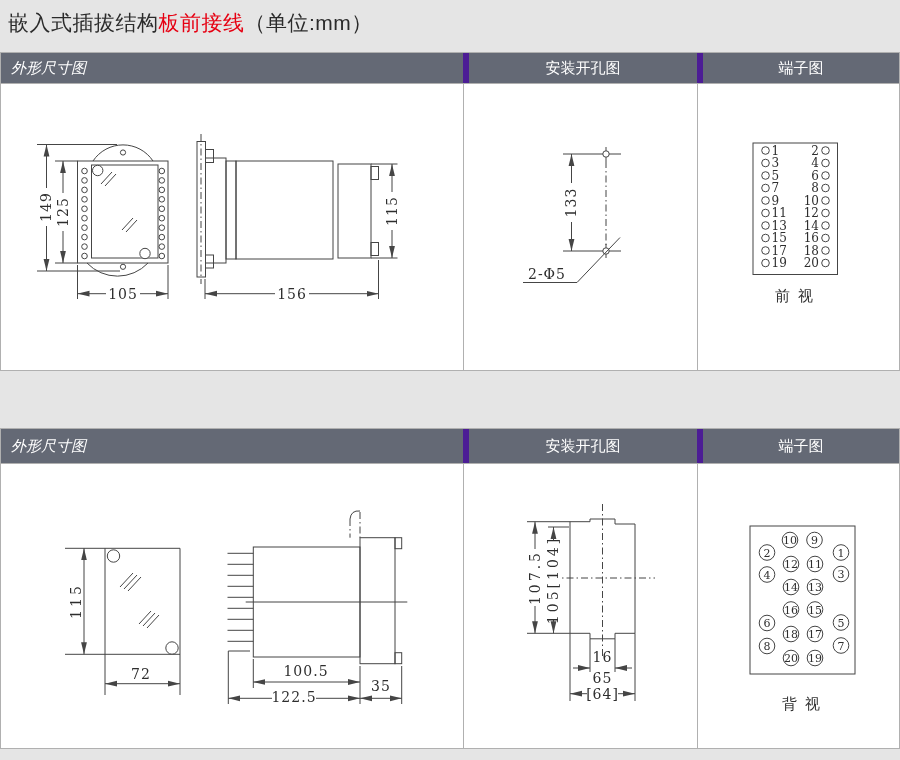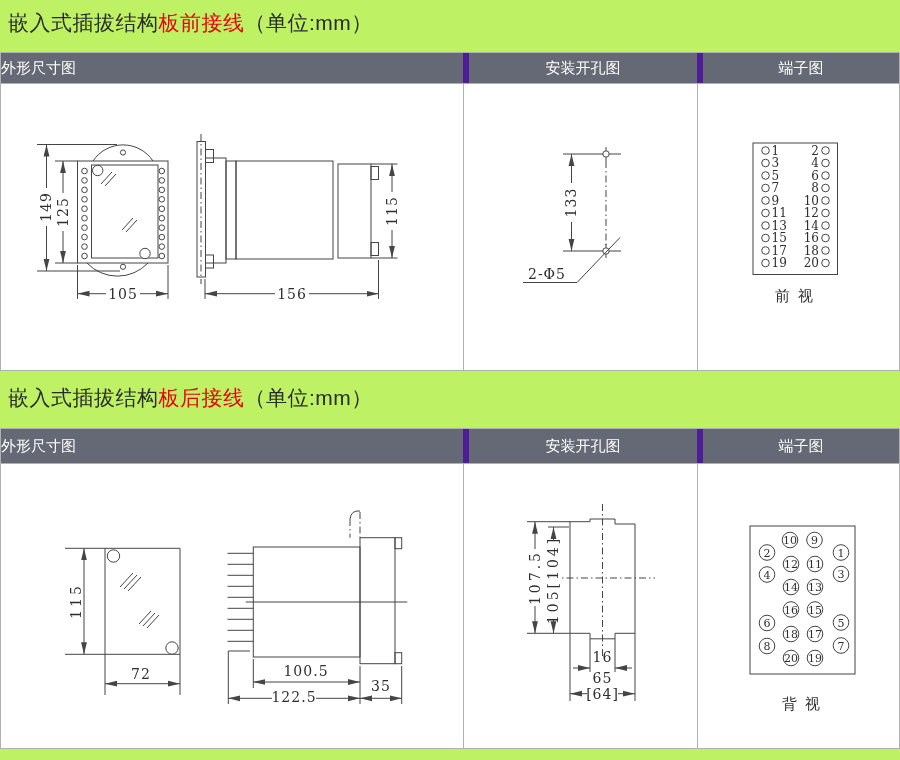--- a/index.html
+++ b/index.html
@@ -1,23 +1,23 @@
 <!DOCTYPE html>
 <html><head>
 <meta charset="utf-8">
 <style>
   html,body{margin:0;padding:0;background:#fff;}
-  .page{position:relative;width:900px;height:760px;background:#bef264;overflow:hidden;
+  .page{position:relative;width:900px;height:760px;background:#e5e5e5;overflow:hidden;
         font-family:"Liberation Sans",sans-serif;}
   .sec-title{position:absolute;left:8px;font-size:21px;color:#2b2b2b;letter-spacing:.5px;}
   .sec-title .hl{color:#e60012;}
   .tbl{position:absolute;left:0;width:898px;border:1px solid #b0b0b0;}
   .thead{display:grid;grid-template-columns:462px 234px 202px;background:#646975;}
   .thead .hc{color:#fff;font-size:15px;display:flex;align-items:center;box-sizing:border-box;}
-  .thead .hc.first{justify-content:flex-start;}
+  .thead .hc.first{padding-left:10px;justify-content:flex-start;font-style:italic;}
   .thead .hc.mid,.thead .hc.last{justify-content:center;border-left:6px solid #4c1d95;}
   .tbody{display:grid;grid-template-columns:462px 234px 202px;border-top:1px solid #b0b0b0;}
   .cell{box-sizing:border-box;background:#fff;}
   .cell.mid,.cell.last{border-left:1px solid #b0b0b0;}
   svg{display:block;}
   .ln{stroke:#454545;stroke-width:1;fill:none;}
   .lnf{stroke:#454545;stroke-width:1;fill:#fff;}
   .cl{stroke:#454545;stroke-width:1;fill:none;stroke-dasharray:7 3 1.5 3;}
   .dim{font-family:"DejaVu Serif",serif;font-size:14px;fill:#2e2e2e;letter-spacing:1px;}
   .sp{letter-spacing:3px;}
@@ -212,23 +212,20 @@
               <text class="tn" x="819" y="253.5" text-anchor="end">18</text>
             <circle class="ln" cx="825.5" cy="262" r="3.8"></circle>
               <text class="tn" x="819" y="266" text-anchor="end">20</text>
           </g>
           <text class="cap" x="795" y="300">前 视</text>
         </svg>
       </div>
     </div>
   </div>
 
-  <div class="sec-title" style="top:384px;">
-    <span>嵌入式插拔结构</span><span class="hl">板后接线</span><span>（单位:mm）</span>
-  </div>
 
   <div class="tbl" style="top:428px;">
     <div class="thead" style="height:34px;">
       <div class="hc first">外形尺寸图</div>
       <div class="hc mid">安装开孔图</div>
       <div class="hc last">端子图</div>
     </div>
     <div class="tbody" style="height:284px;">
 
       <div class="cell first">

